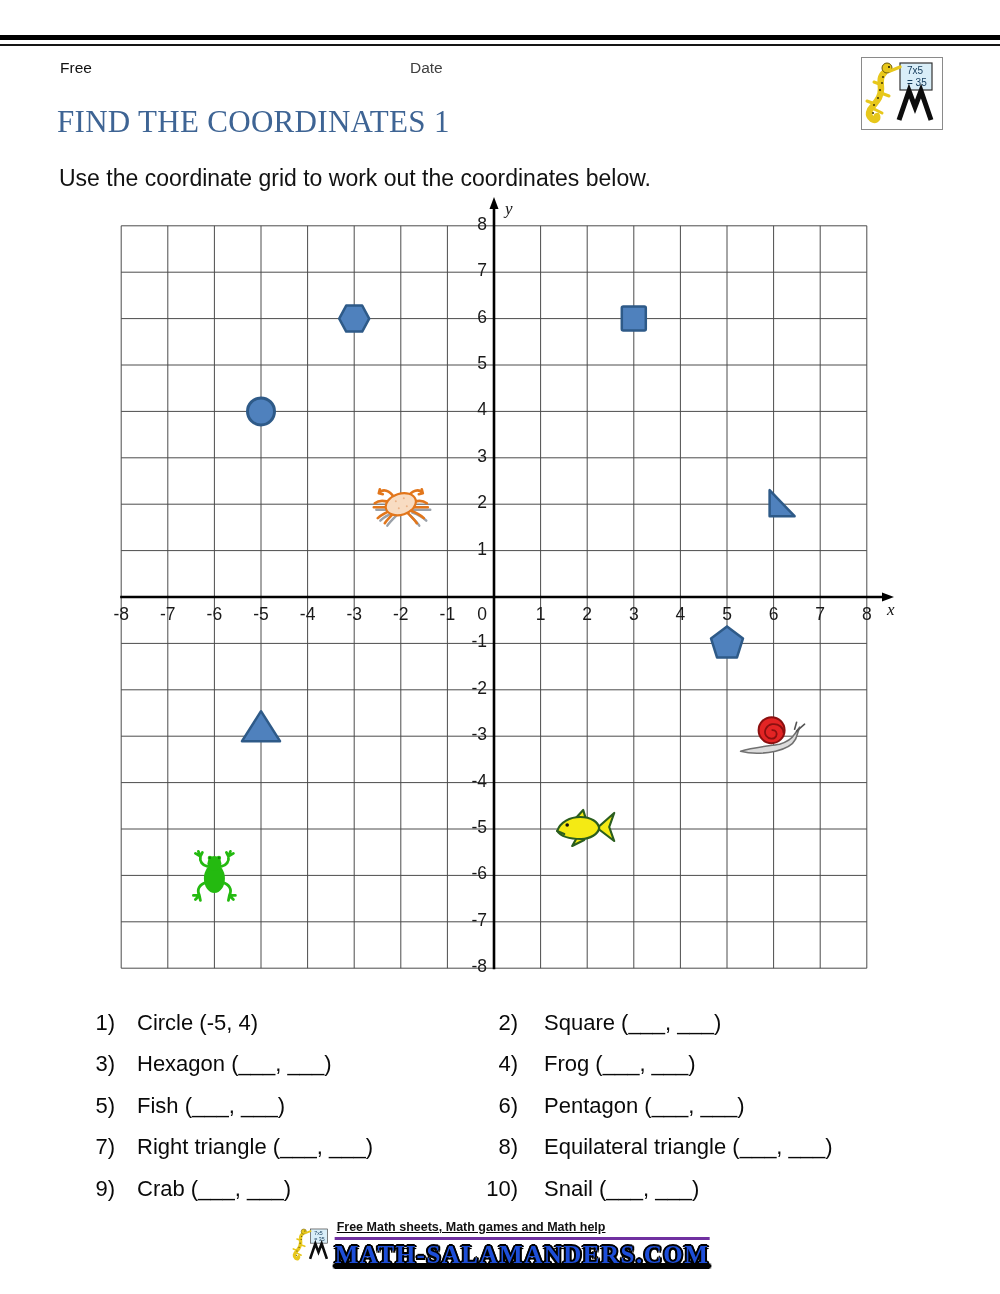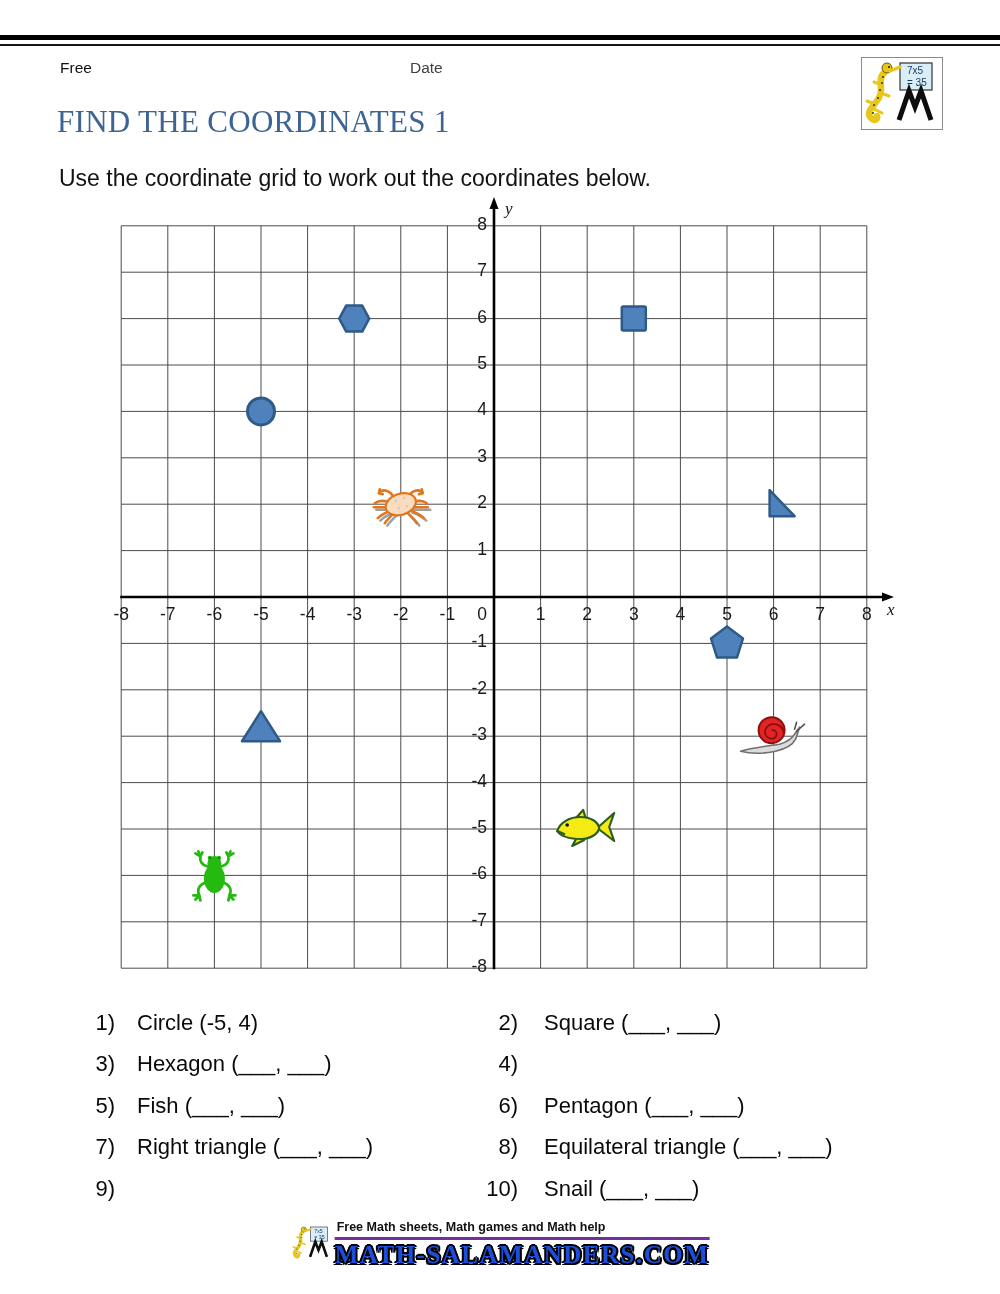--- a/index.html
+++ b/index.html
@@ -20,21 +20,21 @@
   }
   #instruction{left:59px;top:165px;font-size:23px;color:#121212;white-space:nowrap;}
   #grid-svg{left:95px;top:190px;width:810px;height:795px;}
   .q-col{position:absolute;top:1002px;}
   #q-col1{left:88px;}
   #q-col2{left:476px;}
   .q-row{display:flex;height:41.4px;line-height:41.4px;font-size:22px;color:#0a0a0a;white-space:nowrap;}
   .q-num{text-align:right;}
   #q-col1 .q-num{width:27px;margin-right:22px;}
   #q-col2 .q-num{width:42px;margin-right:26px;}
-  #footer{position:absolute;top:1220px;left:50%;transform:translateX(-50%);display:flex;align-items:center;}
+  #footer{position:absolute;top:1220px;left:50%;transform:translateX(-50%);display:flex;align-items:flex-end;text-decoration:underline;}
   #footer-logo{width:42px;height:48px;margin-right:2px;margin-top:-3px;}
   #footer-tagline{font-size:12.5px;font-weight:bold;color:#111;padding:0 4px 3px 2px;border-bottom:3px solid #7030a0;}
   #footer-site{
     font-family:"Liberation Serif",serif;font-weight:bold;font-size:25px;letter-spacing:1.5px;
     color:#1d4ed8;margin-top:1px;
     text-shadow:-1.5px -1.5px 0 #000,1.5px -1.5px 0 #000,-1.5px 1.5px 0 #000,1.5px 1.5px 0 #000,
                 0 2px 0 #000,2px 0 0 #000,-2px 0 0 #000,0 -2px 0 #000;
   }
 </style>
 </head>
@@ -235,29 +235,31 @@
     <div class="q-row">
       <span class="q-num">5)</span>
       <span class="q-text">Fish (___, ___)</span>
     </div>
     <div class="q-row">
       <span class="q-num">7)</span>
       <span class="q-text">Right triangle (___, ___)</span>
     </div>
     <div class="q-row">
       <span class="q-num">9)</span>
+      <span class="q-text">Crab (___, ___)</span>
     </div>
   </div>
 <div id="q-col2" class="q-col">
     <div class="q-row">
       <span class="q-num">2)</span>
       <span class="q-text">Square (___, ___)</span>
     </div>
     <div class="q-row">
       <span class="q-num">4)</span>
+      <span class="q-text">Frog (___, ___)</span>
     </div>
     <div class="q-row">
       <span class="q-num">6)</span>
       <span class="q-text">Pentagon (___, ___)</span>
     </div>
     <div class="q-row">
       <span class="q-num">8)</span>
       <span class="q-text">Equilateral triangle (___, ___)</span>
     </div>
     <div class="q-row">

